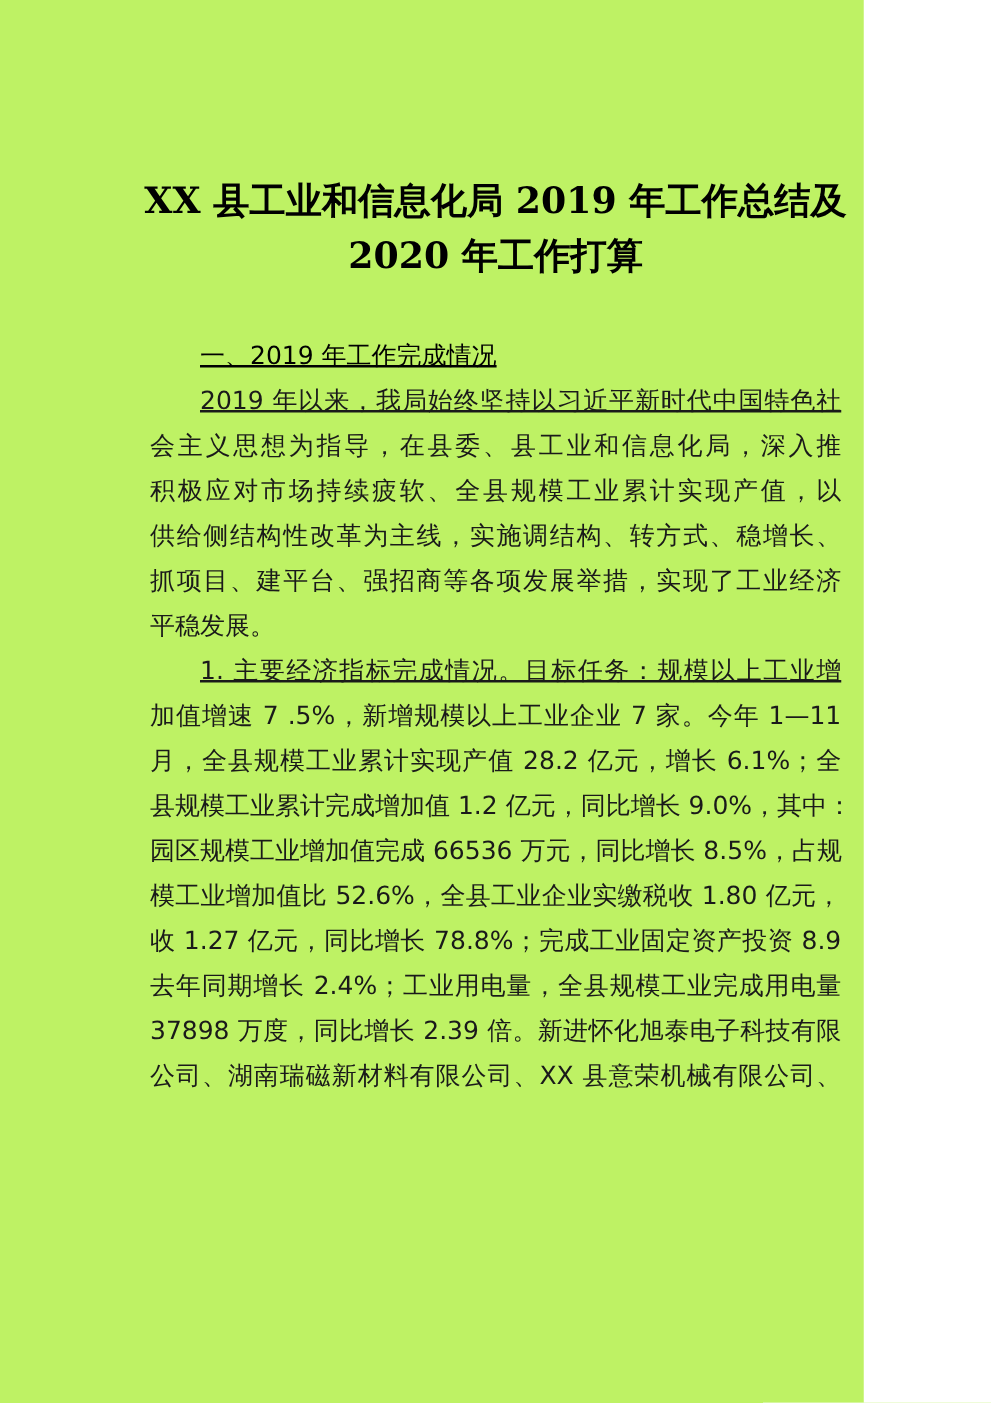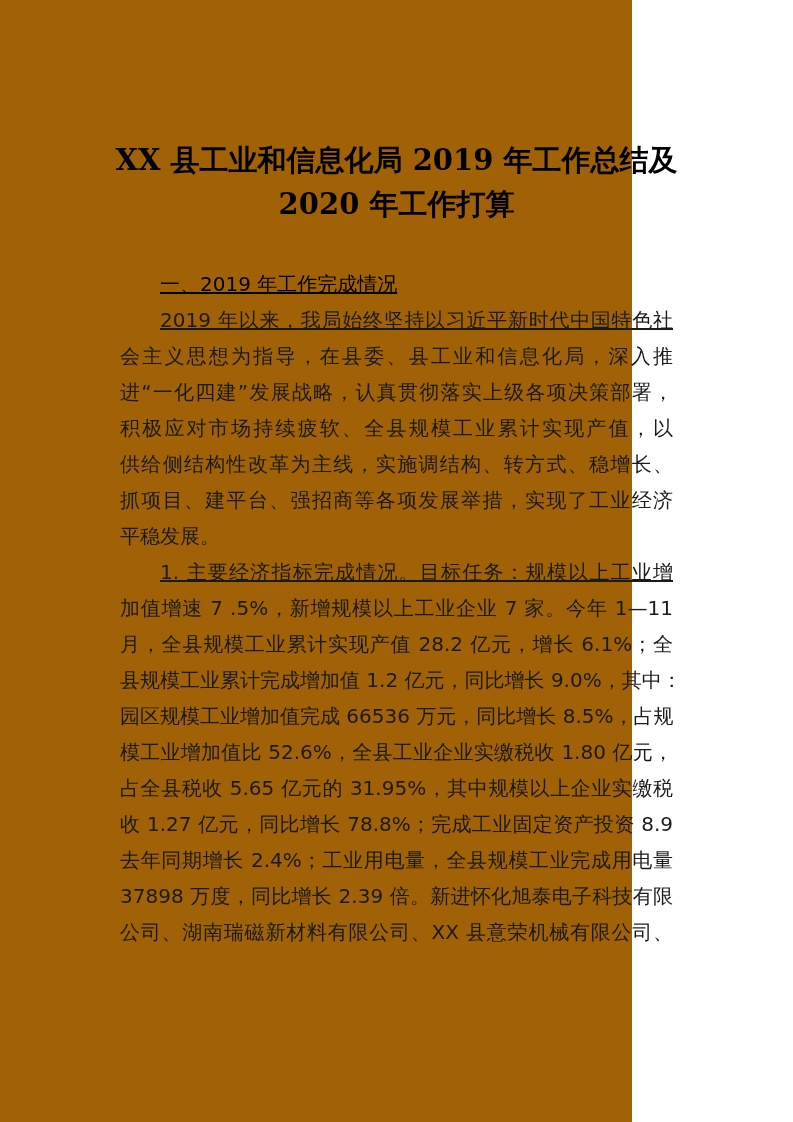--- a/index.html
+++ b/index.html
@@ -10,23 +10,23 @@
     body {
       width: 793px;
       height: 1122px;
       position: relative;
       overflow: hidden;
       color: #111111;
     }
     .page {
       position: absolute;
       left: 0; top: 0;
-      width: 632px;
+      width: 691px;
       height: 1122px;
-      background: #a16207;
+      background: #bef264;
     }
     .title {
       position: absolute;
       left: 100px;
       width: 593px;
       top: 138px;
       text-align: center;
       font-family: "DejaVu Serif", "Liberation Serif", serif;
       font-weight: bold;
       font-size: 29px;
@@ -74,35 +74,33 @@
     <span class="line">XX 县工业和信息化局 2019 年工作总结及</span>
     <span class="line">2020 年工作打算</span>
   </div>
 
   <div class="body">
     <span class="line indent last heading">一、2019 年工作完成情况</span>
 
     <div>
       <span class="line indent">2019 年以来，我局始终坚持以习近平新时代中国特色社</span>
       <span class="line">会主义思想为指导，在县委、县工业和信息化局，深入推</span>
-      <span class="line">进“一化四建”发展战略，认真贯彻落实上级各项决策部署，</span>
       <span class="line">积极应对市场持续疲软、全县规模工业累计实现产值，以</span>
       <span class="line">供给侧结构性改革为主线，实施调结构、转方式、稳增长、</span>
       <span class="line">抓项目、建平台、强招商等各项发展举措，实现了工业经济</span>
       <span class="line last">平稳发展。</span>
     </div>
 
     <div>
       <span class="line indent">1. 主要经济指标完成情况。目标任务：规模以上工业增</span>
       <span class="line">加值增速 7 .5%，新增规模以上工业企业 7 家。今年 1—11</span>
       <span class="line">月，全县规模工业累计实现产值 28.2 亿元，增长 6.1%；全</span>
       <span class="line">县规模工业累计完成增加值 1.2 亿元，同比增长 9.0%，其中：</span>
       <span class="line">园区规模工业增加值完成 66536 万元，同比增长 8.5%，占规</span>
       <span class="line">模工业增加值比 52.6%，全县工业企业实缴税收 1.80 亿元，</span>
-      <span class="line">占全县税收 5.65 亿元的 31.95%，其中规模以上企业实缴税</span>
       <span class="line">收 1.27 亿元，同比增长 78.8%；完成工业固定资产投资 8.9</span>
       <span class="line">去年同期增长 2.4%；工业用电量，全县规模工业完成用电量</span>
       <span class="line">37898 万度，同比增长 2.39 倍。新进怀化旭泰电子科技有限</span>
       <span class="line">公司、湖南瑞磁新材料有限公司、XX 县意荣机械有限公司、</span>
     </div>
   </div>
 
 </div>
 
 </body></html>

